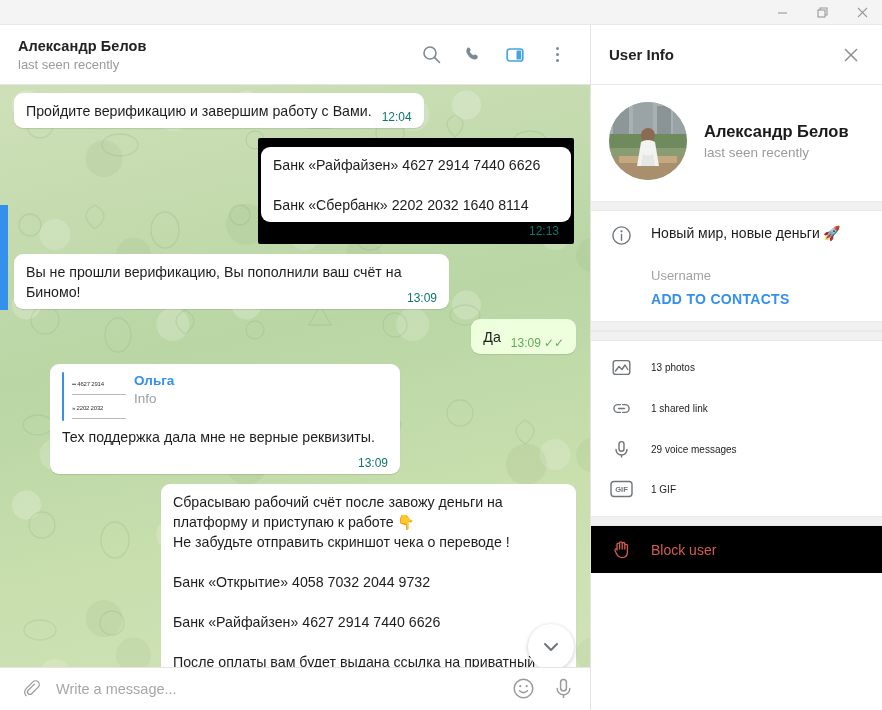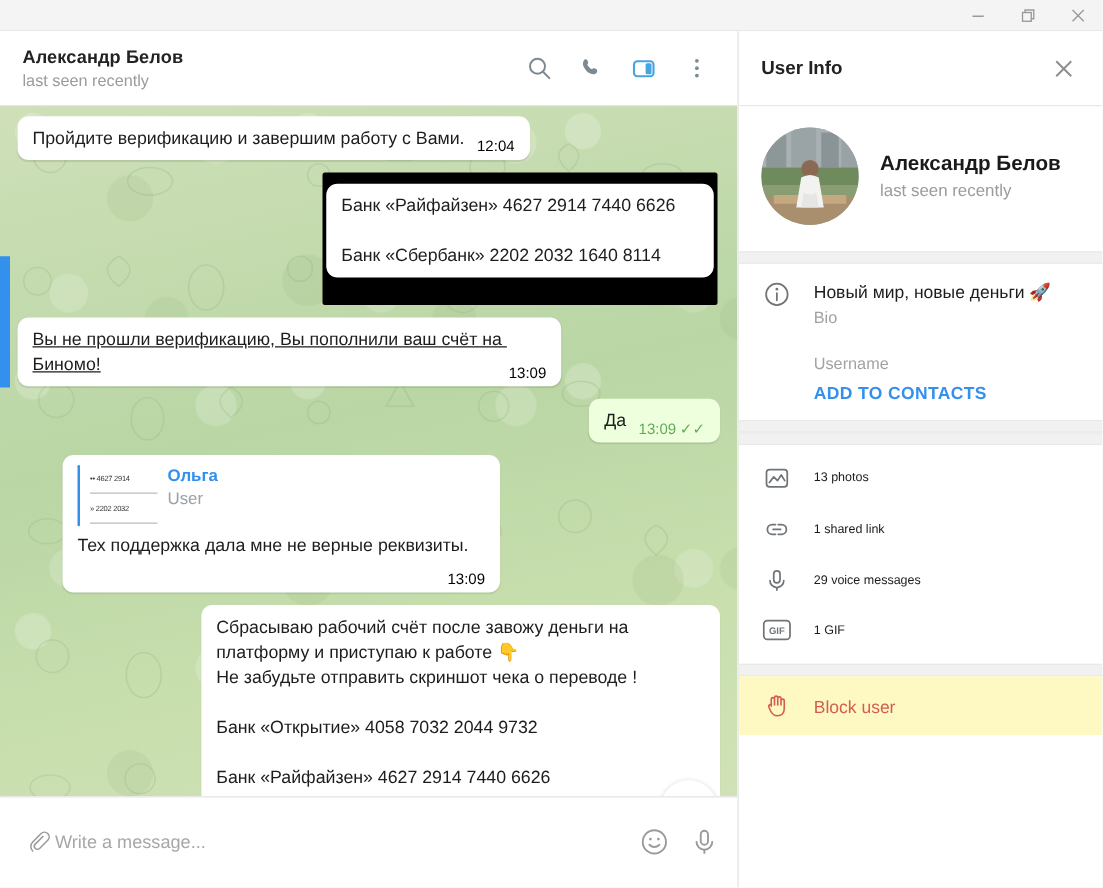--- a/index.html
+++ b/index.html
@@ -71,21 +71,21 @@
     border-radius: 9px; padding: 8px 12px 7px 12px;
     font-size: 14.2px; line-height: 20px; color: #1d1d1d;
     box-shadow: 0 1px 1px rgba(0,0,0,.10);
     word-wrap: break-word;
   }
   .bubble.in  { background: #ffffff; }
   .bubble.out { background: #eeffdd; }
   .bubble .txt { white-space: pre-wrap; }
   .meta {
     float: right; margin: 6px 0 0 10px; font-size: 12px;
-    color: #000000; display: inline-flex; align-items: center; gap: 3px;
+    color: #0f766e; display: inline-flex; align-items: center; gap: 3px;
     line-height: 14px; position: relative; top: 3px;
   }
   .bubble.out .meta { color: #62ab56; }
   .ticks { display: inline-block; }
 
   
   .annot-wrap {
     position: relative; display: inline-block;
     background: #000; padding: 9px 3px 9px 3px; border-radius: 2px;
   }
@@ -107,23 +107,23 @@
   .reply-sub { font-size: 13.5px; color: #9aa2a6; line-height: 18px; }
 
   .scroll-down {
     position: absolute; right: 16px; bottom: 14px; width: 46px; height: 46px;
     border-radius: 50%; background: #fff; box-shadow: 0 1px 4px rgba(0,0,0,.22);
     display: flex; align-items: center; justify-content: center; color: #707579;
   }
 
   
   .composer {
-    position: absolute; left: 0; bottom: 0; width: 590px; height: 73px;
+    position: absolute; left: 0; bottom: 0; width: 590px; height: 43px;
     background: #fff; border-top: 1px solid #e4e4e4;
-    display: flex; align-items: center; padding: 0 14px 1px 18px; 
+    display: flex; align-items: center; padding: 0 14px 1px 18px; gap: 12px;
   }
   .cmp-icon { width: 26px; height: 26px; display: flex; align-items: center; justify-content: center; color: #9a9a9a; }
   .cmp-input { flex: 1; font-size: 14.5px; color: #a7a7a7; }
   .cmp-right { display: flex; align-items: center; gap: 14px; }
 
   
   .info-col {
     position: absolute; right: 0; top: 25px; width: 292px; height: 685px;
     background: #fff; border-left: 1px solid #e4e4e4; overflow: hidden;
   }
@@ -151,21 +151,21 @@
   .lbl { font-size: 13px; color: #a2a2a2; margin-top: 3px; }
   .link-act { font-size: 14px; color: #3390ec; font-weight: bold; letter-spacing: .3px; padding: 4px 18px 14px 60px; }
 
   .toggle { width: 36px; height: 20px; border-radius: 10px; background: #fff; border: 2px solid #c4c9cc; position: relative; flex: none; margin-top: 1px; }
   .toggle .knob { position: absolute; left: 1px; top: 1px; width: 14px; height: 14px; border-radius: 50%; background: #c4c9cc; }
 
   .media-row { display: flex; align-items: center; padding: 10px 18px; gap: 18px; }
   .media-row .ic { width: 24px; flex: none; display: flex; align-items: center; justify-content: center; color: #707579; }
   .media-row .txt { font-size: 10px; color: #1c1c1c; }
 
-  .block-row { display: flex; align-items: center; padding: 13px 18px; gap: 18px; background: #fef9c3; }
+  .block-row { display: flex; align-items: center; padding: 13px 18px; gap: 18px; background: #000000; }
   .block-row .ic { width: 24px; flex: none; display: flex; align-items: center; justify-content: center; color: #d45c52; }
   .block-row .txt { font-size: 14px; color: #d45c52; }
 </style>
 </head>
 <body>
 
 <div id="app">
 
   <div class="titlebar">
     <div class="wbtn">
@@ -296,21 +296,21 @@
 
 Банк «Сбербанк» 2202 2032 1640 8114</span>
               <span class="meta">
                 <span>12:13</span>
               </span>
             </div>
           </div>
         </div>
 
         <div class="row in">
-          <div class="bubble in" style="max-width:435px;text-decoration:underline;">
+          <div class="bubble in" style="max-width:435px;">
             <span class="txt">Вы не прошли верификацию, Вы пополнили ваш счёт на Биномо!</span>
             <span class="meta">
               <span>13:09</span>
             </span>
           </div>
         </div>
 
         <div class="row out">
           <div class="bubble out">
             <span class="txt">Да</span>
@@ -324,21 +324,21 @@
         <div class="row in">
           <div class="bubble in" style="max-width:350px;margin-left:36px;">
             <div class="reply-q">
               <div class="reply-bar"></div>
               <div class="reply-thumb">
                 <div class="thumb-line">•• 4627 2914</div>
                 <div class="thumb-line">» 2202 2032</div>
               </div>
               <div class="reply-meta">
                 <div class="reply-name">Ольга</div>
-                <div class="reply-sub">User</div>
+                <div class="reply-sub">Info</div>
               </div>
             </div>
             <span class="txt">Тех поддержка дала мне не верные реквизиты.</span>
             <span class="meta">
               <span>13:09</span>
             </span>
           </div>
         </div>
 
         <div class="row in" style="justify-content:flex-end;">
@@ -439,21 +439,20 @@
     <div class="info-row">
       <div class="ic">
         <svg width="21" height="21" viewBox="0 0 21 21">
             <circle cx="10.5" cy="10.5" r="8.6" fill="none" stroke="currentColor" stroke-width="1.4"></circle>
             <circle cx="10.5" cy="6.3" r="1.1" fill="currentColor"></circle>
             <line x1="10.5" y1="9.4" x2="10.5" y2="15.2" stroke="currentColor" stroke-width="1.4" stroke-linecap="round"></line>
           </svg>
       </div>
       <div class="bd">
         <div class="val">Новый мир, новые деньги 🚀</div>
-        <div class="lbl">Bio</div>
       </div>
     </div>
 
     <div class="info-row" style="padding-top:6px;padding-bottom:4px;">
       <div class="ic"></div>
       <div class="bd">
         <div class="lbl">Username</div>
       </div>
     </div>
 

